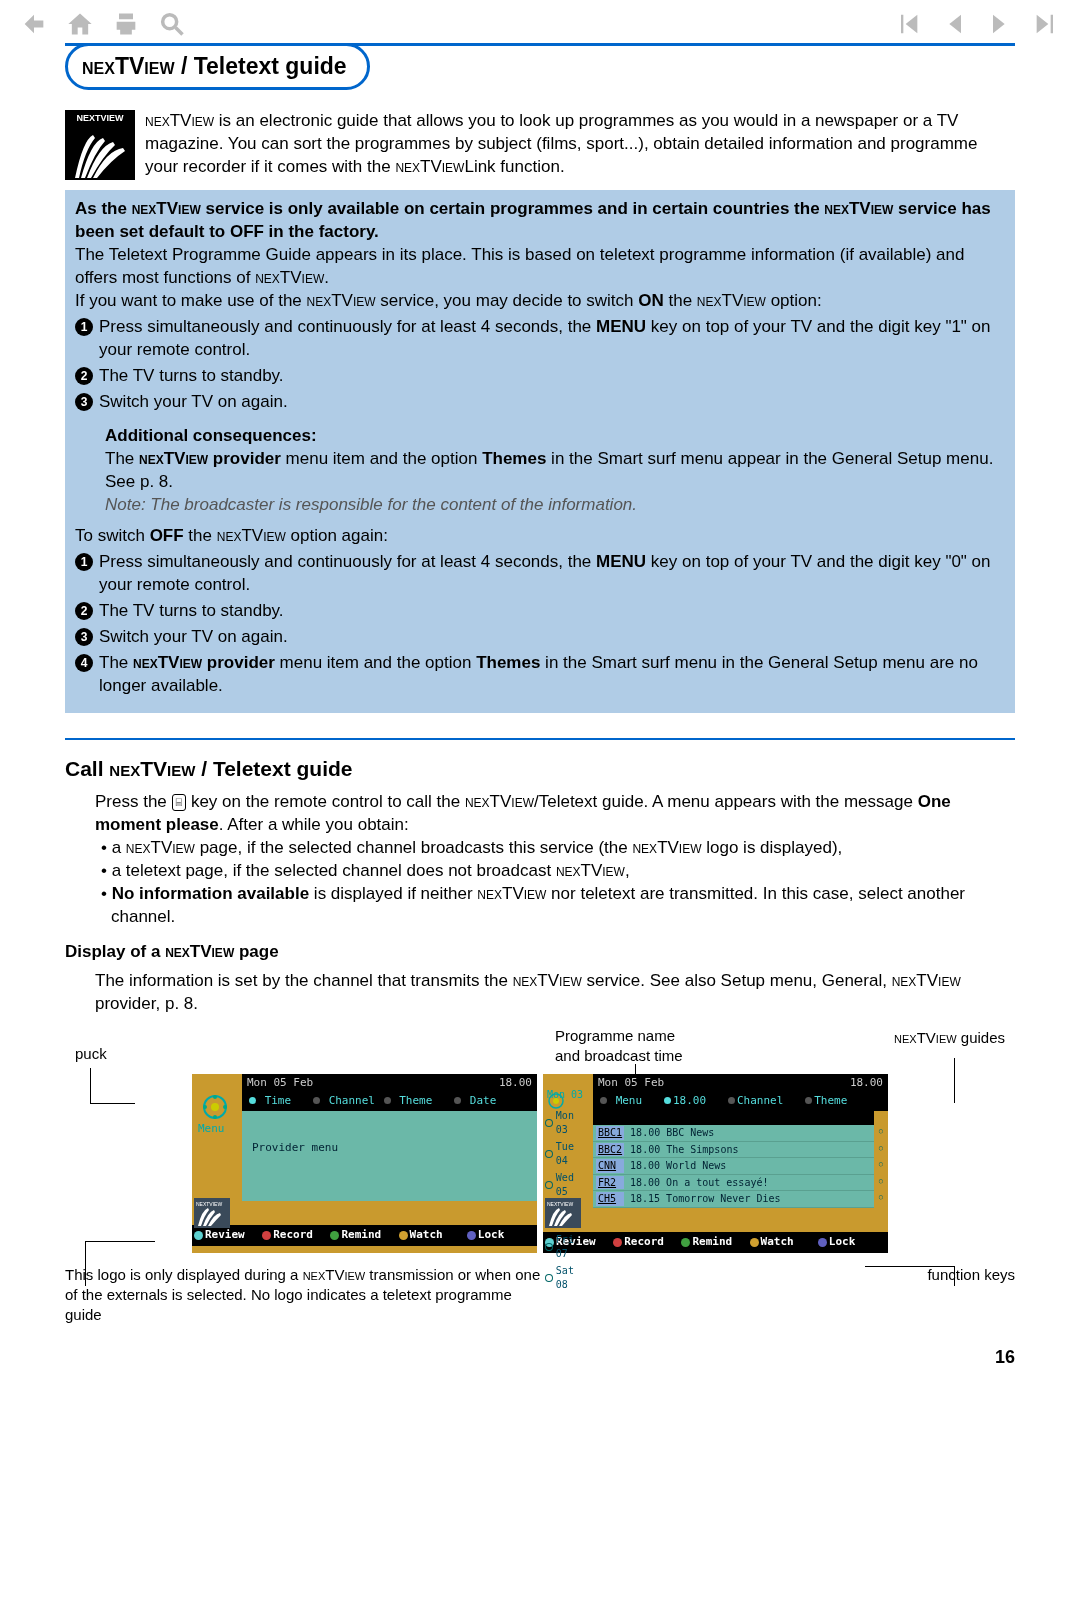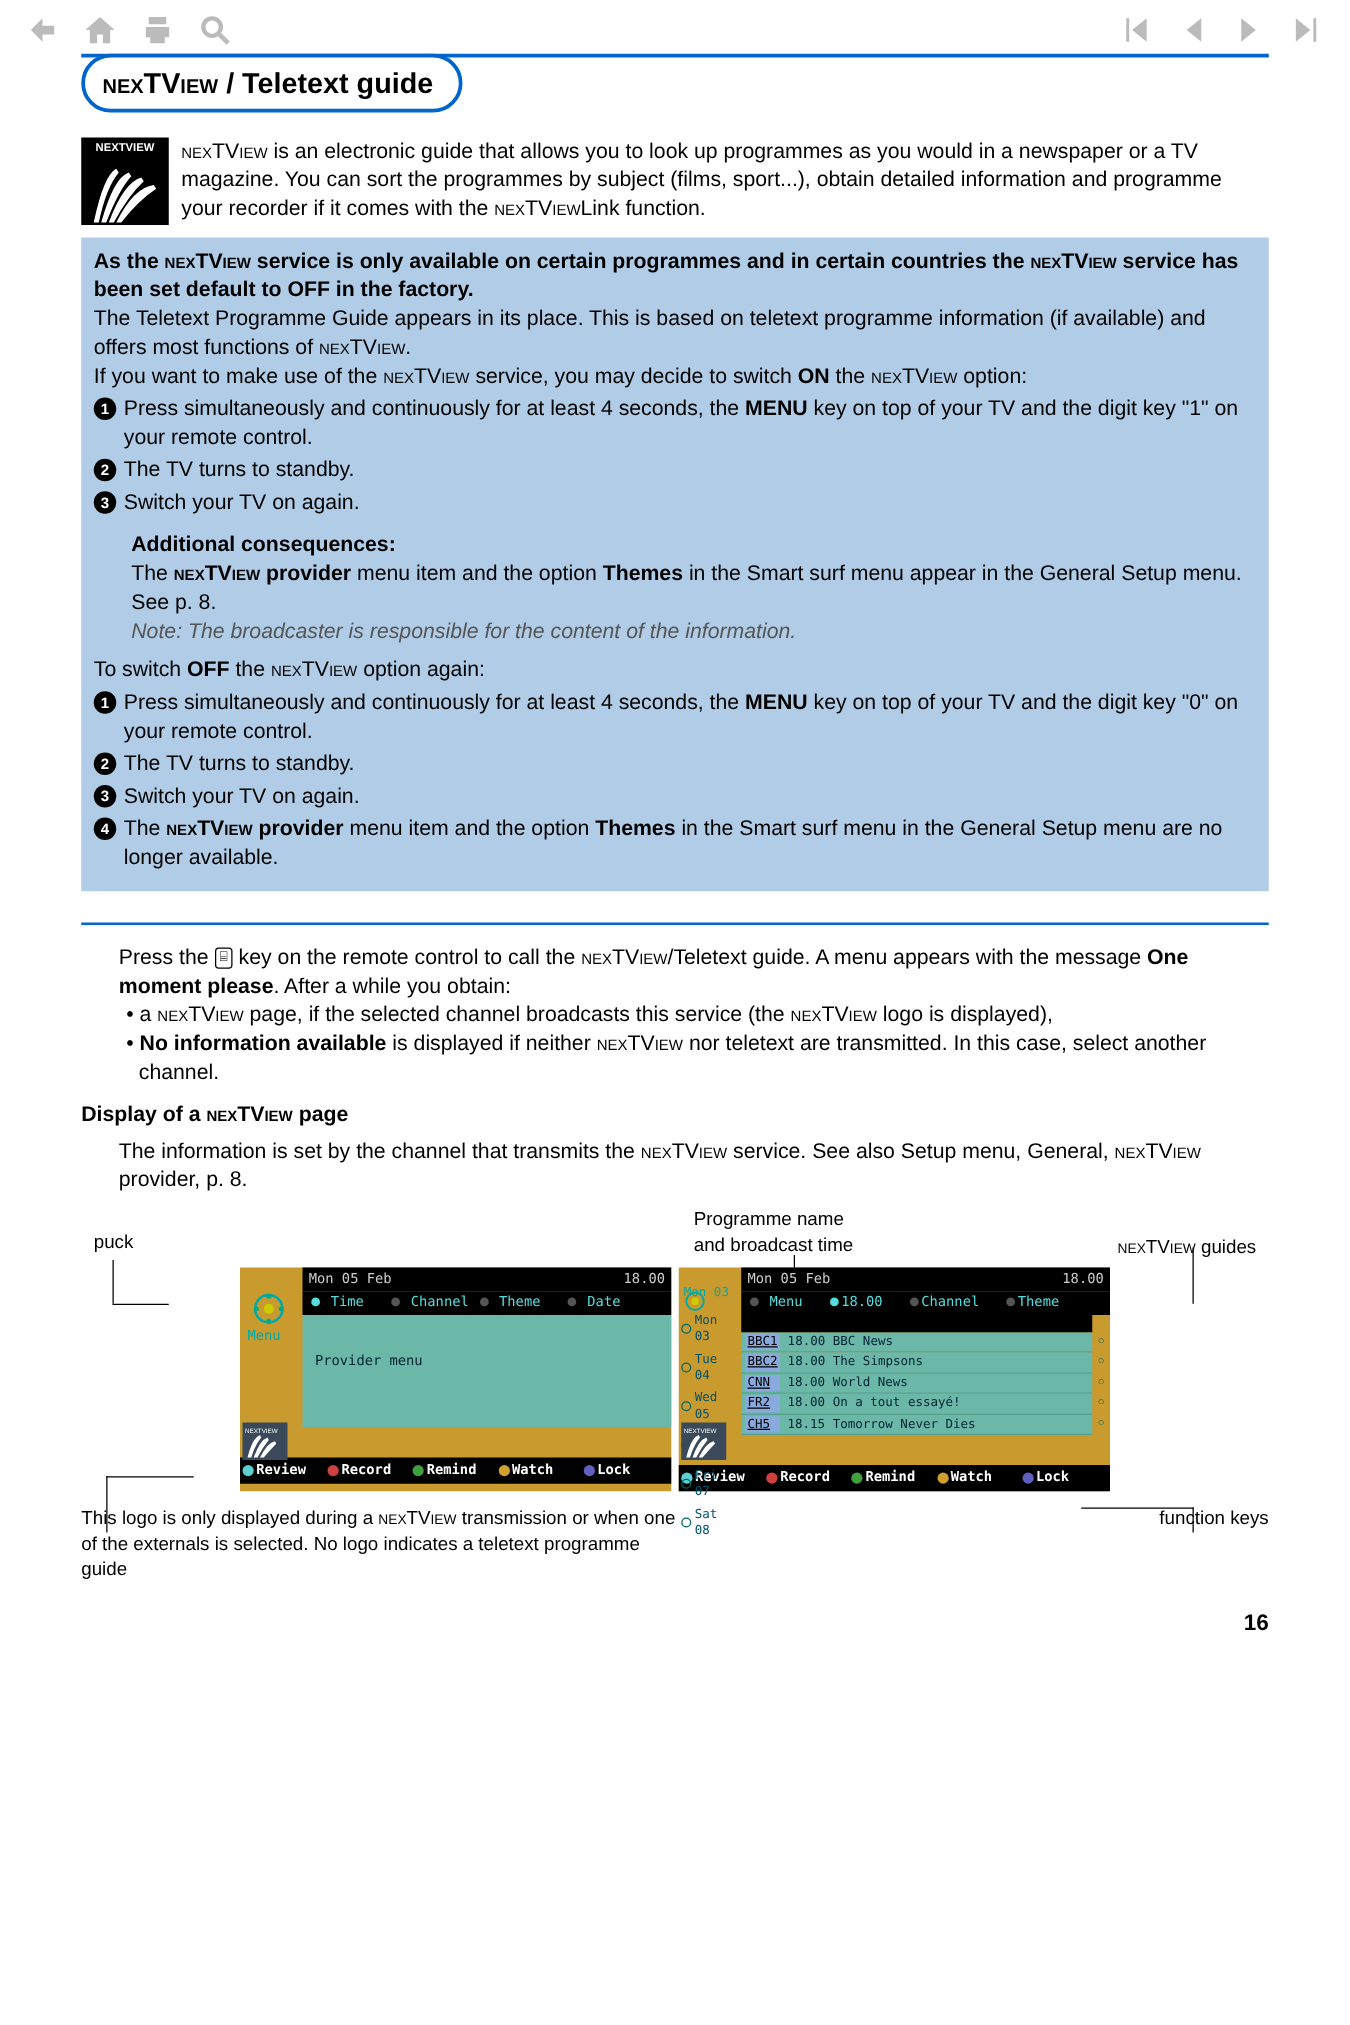--- a/index.html
+++ b/index.html
@@ -45,21 +45,21 @@
   h2 { font-size: 21px; font-weight: bold; margin-bottom: 8px; }
   h3 { font-size: 17px; font-weight: bold; margin: 12px 0 6px; }
   .body-indent { margin-left: 30px; }
   .bullet { padding-left: 16px; text-indent: -10px; }
   
   
   .screens-area { position: relative; margin-top: 10px; }
   .labels-row { display: flex; justify-content: space-between; font-size: 15px; margin-bottom: 8px; position: relative; height: 40px; }
   .label-puck { position: absolute; left: 10px; top: 18px; }
   .label-progname { position: absolute; left: 490px; top: 0; }
-  .label-guides { position: absolute; right: 10px; top: 22px; }
+  .label-guides { position: absolute; right: 10px; top: 2px; }
   
   .screens { display: flex; gap: 6px; justify-content: center; }
   .screen { width: 345px; background: #c99a2e; position: relative; }
   .screen-inner { margin-left: 50px; }
   .screen-header { background: #000; color: #ccc; font-family: monospace; font-size: 11px; padding: 2px 5px; display: flex; justify-content: space-between; }
   .screen-menu { background: #000; color: #5dd; font-family: monospace; font-size: 11px; padding: 2px 5px; }
   .screen-body { background: #6bb8a8; height: 90px; font-family: monospace; font-size: 11px; color: #023; padding: 30px 10px; }
   .screen-logo { position: absolute; left: 2px; bottom: 25px; width: 36px; height: 30px; background: #3a4a5a; }
   .screen-footer { background: #000; color: #fff; font-family: monospace; font-size: 11px; padding: 3px 2px; display: flex; font-weight: bold; }
   .fkey { flex: 1; display: flex; align-items: center; gap: 2px; }
@@ -190,23 +190,25 @@
         <span class="num-item-text">Switch your TV on again.</span>
       </div>
     <div class="num-item">
         <span class="num-circle">4</span>
         <span class="num-item-text">The <b><span class="small-caps">nexTView</span> provider</b> menu item and the option <b>Themes</b> in the Smart surf menu in the General Setup menu are no longer available.</span>
       </div>
   </div>
 
   <div class="section-divider"></div>
 
+  <h2>Call <span class="small-caps">nexTView</span> / Teletext guide</h2>
   <div class="body-indent">
     <p>Press the <span class="remote-icon">⌸</span> key on the remote control to call the <span class="small-caps">nexTView</span>/Teletext guide. A menu appears with the message <b>One moment please</b>. After a while you obtain:</p>
     <p class="bullet">• a <span class="small-caps">nexTView</span> page, if the selected channel broadcasts this service (the <span class="small-caps">nexTView</span> logo is displayed),</p>
+    <p class="bullet">• a teletext page, if the selected channel does not broadcast <span class="small-caps">nexTView</span>,</p>
     <p class="bullet">• <b>No information available</b> is displayed if neither <span class="small-caps">nexTView</span> nor teletext are transmitted. In this case, select another channel.</p>
   </div>
 
   <h3>Display of a <span class="small-caps">nexTView</span> page</h3>
   <div class="body-indent">
     <p>The information is set by the channel that transmits the <span class="small-caps">nexTView</span> service. See also Setup menu, General, <span class="small-caps">nexTView</span> provider, p. 8.</p>
   </div>
 
   <div class="screens-area">
     <div class="labels-row">

